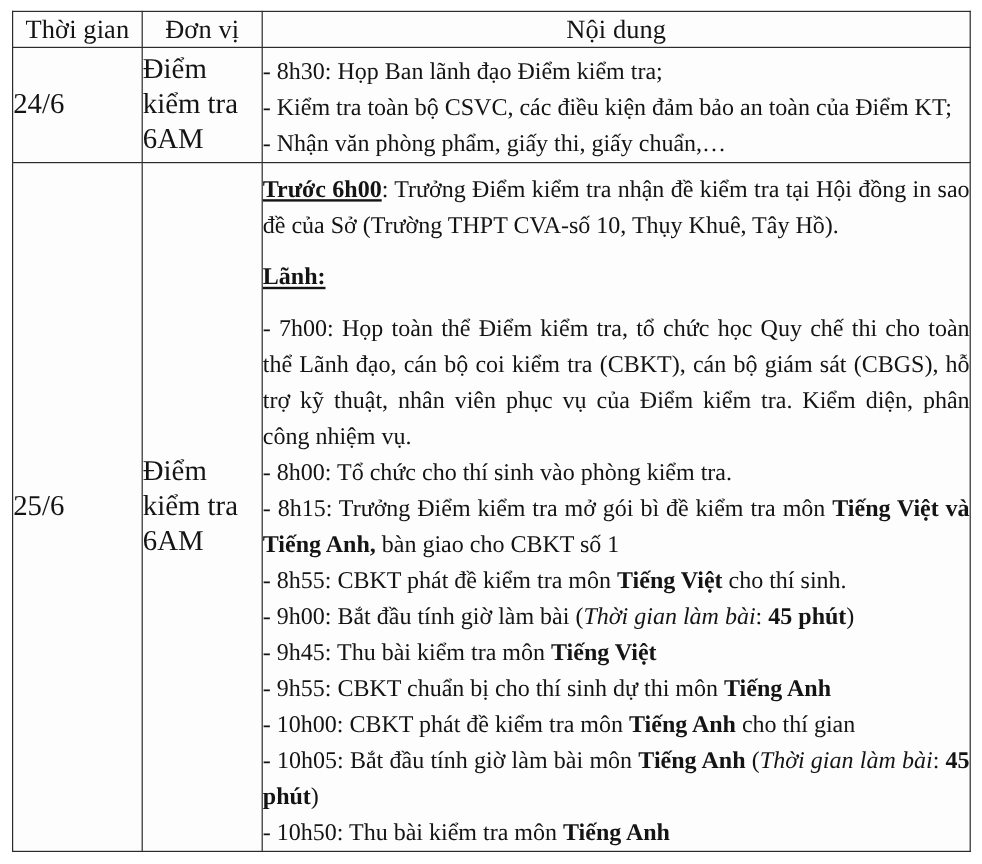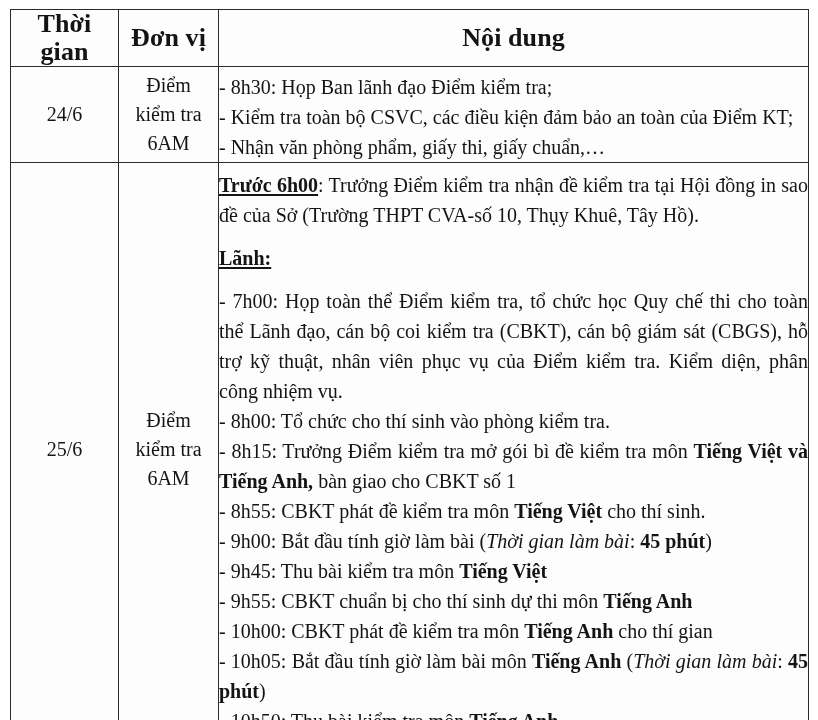--- a/index.html
+++ b/index.html
@@ -39,33 +39,33 @@
   table.schedule th,
   table.schedule td {
     border: 1.6px solid #2b2b2b;
     vertical-align: middle;
     padding: 0;
   }
 
   
   .hdr-cell {
     text-align: center;
-    font-weight: bold;
-    font-size: 26px;
+    font-weight: normal;
+    font-size: 22px;
     line-height: 28px;
     height: 29px;
     padding: 1px 2px 2px 2px;
     letter-spacing: 0.1px;
   }
 
   
   .cell-time,
   .cell-unit {
-    text-align: center;
-    font-size: 20px;
+    text-align: left;
+    font-size: 24px;
     line-height: 29px;
     vertical-align: middle;
     padding: 2px 3px;
     margin-top: 41px;
   }
   .cell-unit .unit-lines {
     display: block;
   }
 
   .cell-content {

